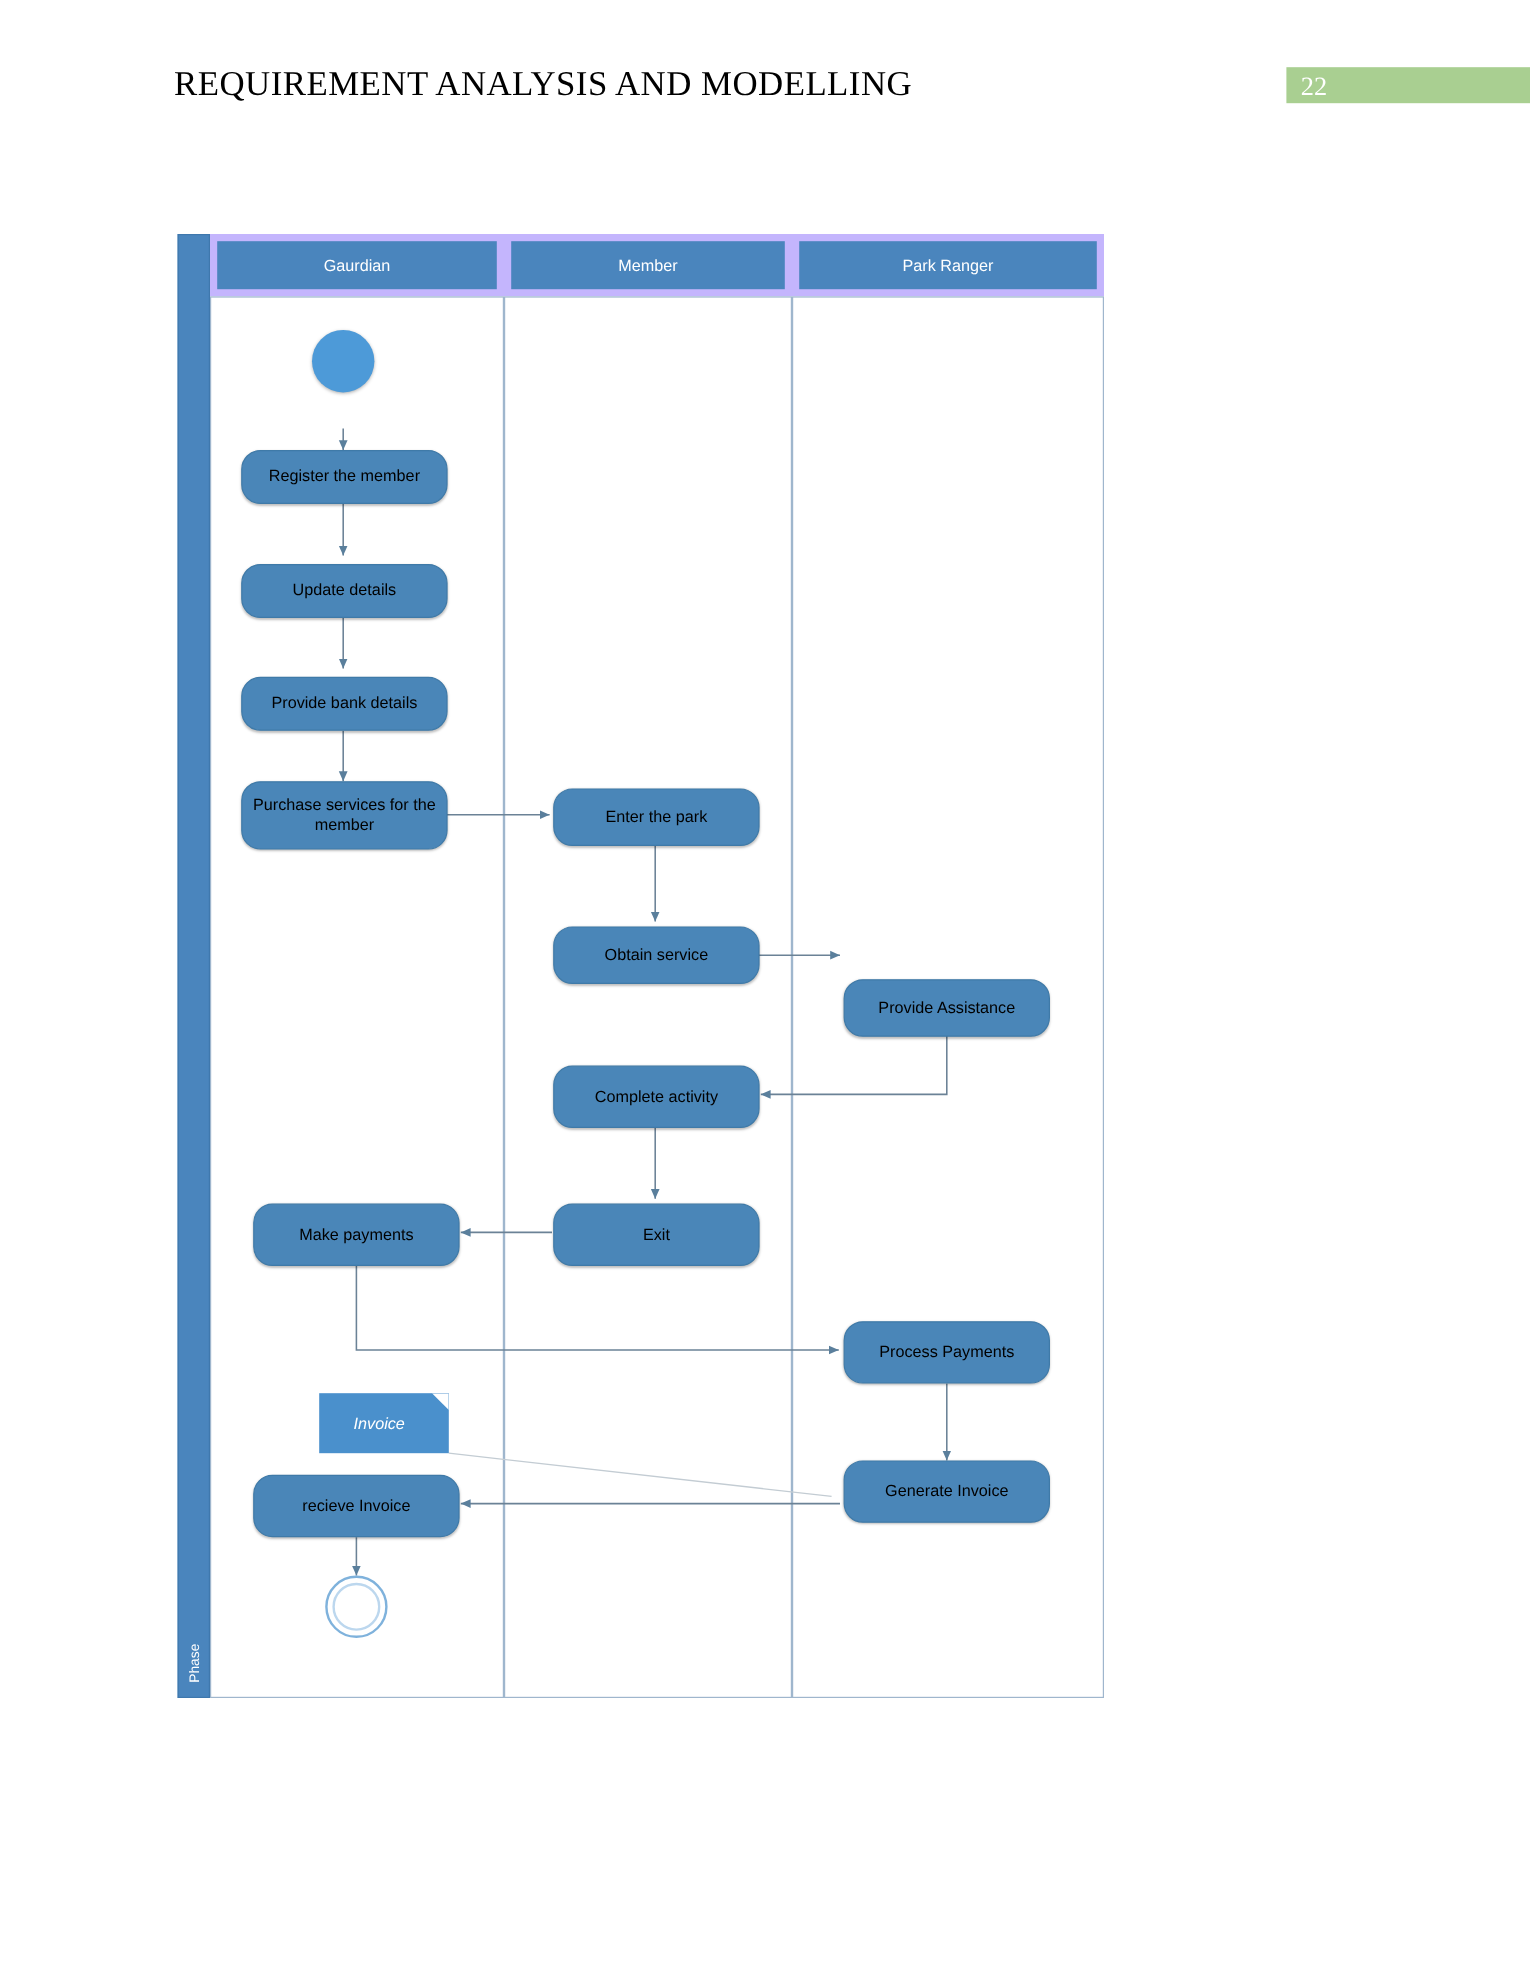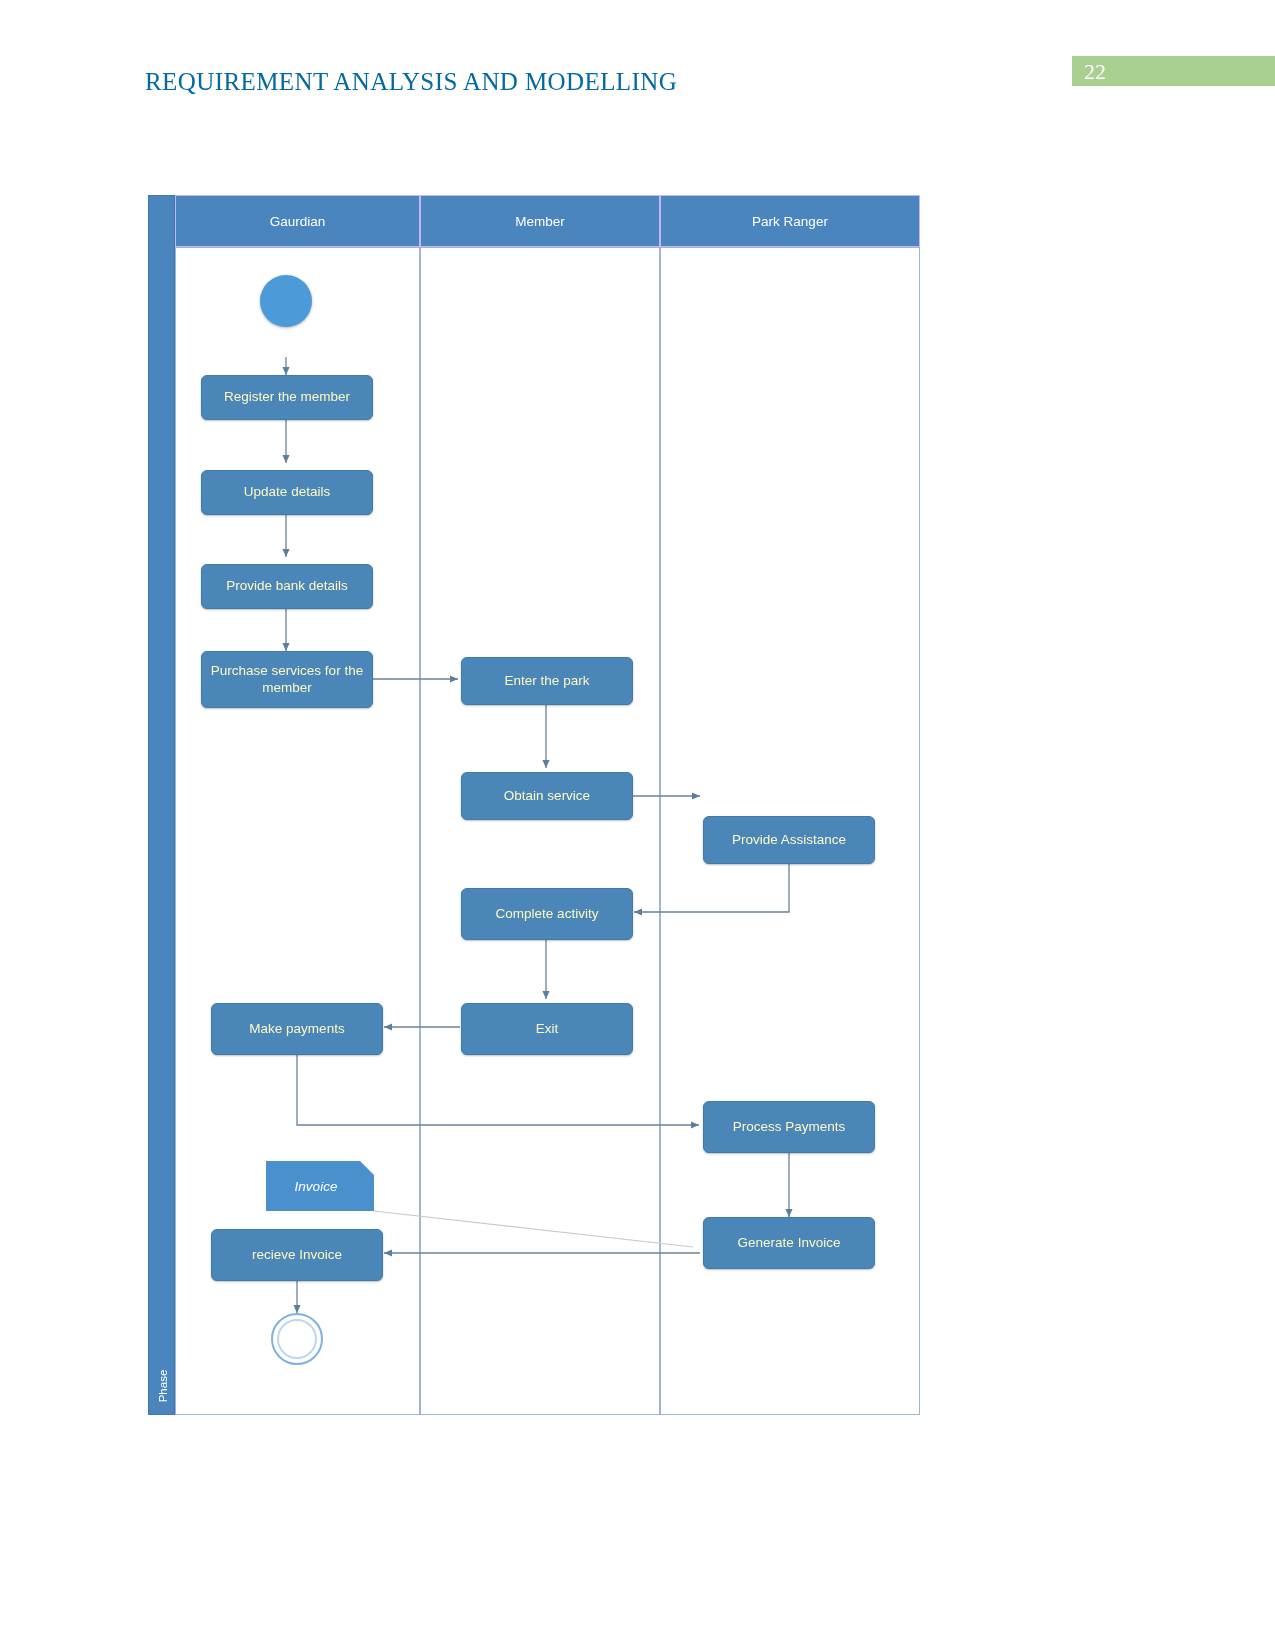--- a/index.html
+++ b/index.html
@@ -5,23 +5,23 @@
 <style>
   html,body{margin:0;padding:0;background:#ffffff;}
   body{
     width:1275px;height:1651px;position:relative;overflow:hidden;
     font-family:"Liberation Sans","DejaVu Sans",sans-serif;
   }
   .page{position:absolute;inset:0;background:#fff;}
 
   
   #doc-heading{
-    position:absolute;left:145px;top:68px;
+    position:absolute;left:145px;top:54px;
     font-family:"Liberation Serif","DejaVu Serif",serif;
-    font-size:25px;letter-spacing:.4px;color:#0369a1;white-space:nowrap;
+    font-size:29px;letter-spacing:.4px;color:#000000;white-space:nowrap;
   }
   #page-number-banner{
     position:absolute;left:1072px;top:56px;width:203px;height:30px;
     background:#a9cf91;
   }
   #page-number-banner .pnum{
     position:absolute;left:12px;top:3px;
     font-family:"Liberation Serif","DejaVu Serif",serif;
     font-size:22px;color:#ffffff;
   }
@@ -42,42 +42,42 @@
     position:absolute;left:0;top:52px;width:27px;height:1220px;
     background:#4a85bd;border:1px solid #3f78ad;box-sizing:border-box;
   }
   .phase-col span{
     position:absolute;left:-16px;bottom:22px;width:60px;
     transform:rotate(-90deg);transform-origin:center;
     color:#ffffff;font-size:11.5px;text-align:center;
   }
   .lane-head{
     position:absolute;top:52px;height:52px;
-    background:#4a85bd;border:1px solid #c4b5fd;box-sizing:border-box;
+    background:#4a85bd;border:6px solid #c4b5fd;box-sizing:border-box;
     color:#ffffff;font-size:13.5px;
     display:flex;align-items:center;justify-content:center;
   }
   .lane-body{
     position:absolute;top:104px;height:1168px;
     background:#ffffff;border:1px solid #9fb6cd;box-sizing:border-box;
   }
   .lane-a{left:27px;width:245px;}
   .lane-b{left:272px;width:240px;}
   .lane-c{left:512px;width:260px;}
 
   
   #edges{position:absolute;left:0;top:0;width:772px;height:1272px;overflow:visible;}
 
   
   .node{
     position:absolute;box-sizing:border-box;
     background:#4a86b8;
     border:1px solid #3f7aa8;
-    border-radius:6px;
-    color:#fef9c3;font-size:13.5px;line-height:1.25;
+    border-radius:16px;
+    color:#000000;font-size:13.5px;line-height:1.25;
     display:flex;align-items:center;justify-content:center;text-align:center;
     padding:2px 6px;
     box-shadow:0 1px 2px rgba(0,0,0,.25);
   }
   .start-node{
     position:absolute;width:52px;height:52px;border-radius:50%;
     background:#4d9ad8;box-shadow:0 1px 3px rgba(0,0,0,.3);
   }
   .end-node{
     position:absolute;width:52px;height:52px;border-radius:50%;

